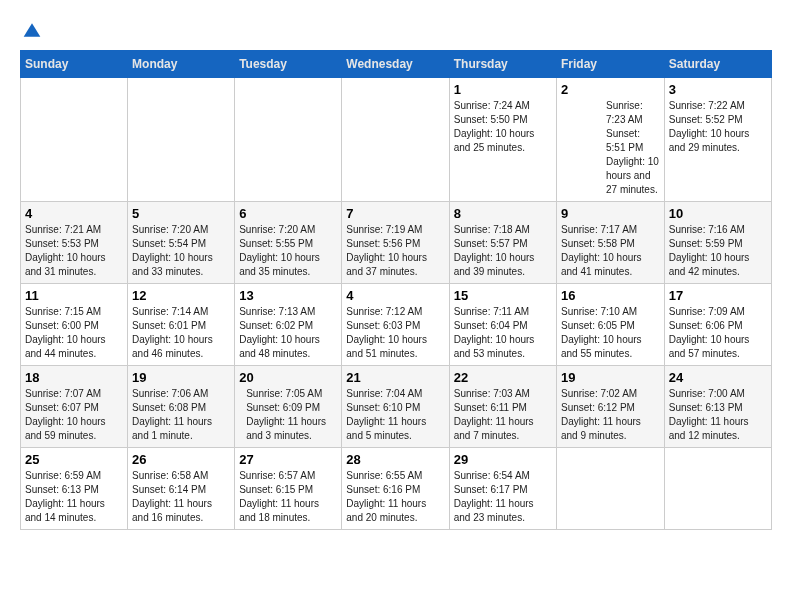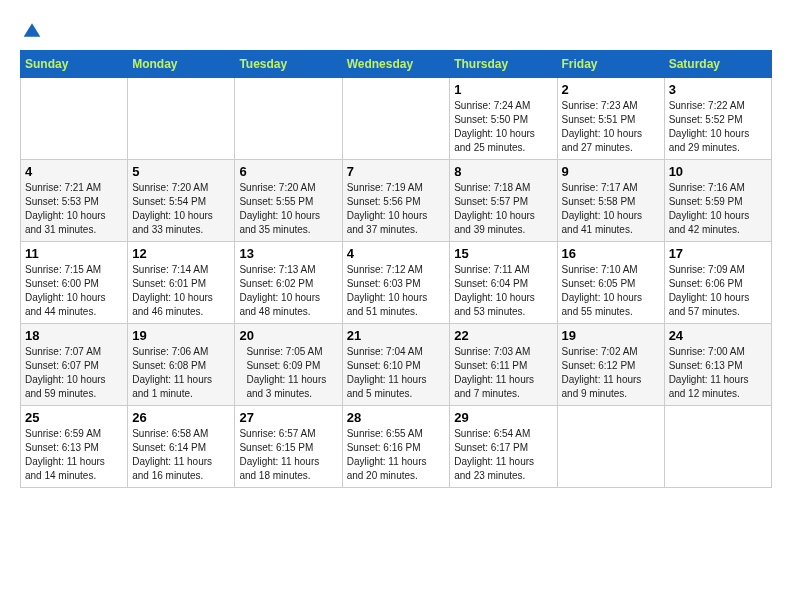--- a/index.html
+++ b/index.html
@@ -38,21 +38,21 @@
       font-weight: normal;
       color: #444;
     }
     table {
       width: 100%;
       border-collapse: collapse;
       font-size: 11px;
     }
     thead tr th {
       background: #1565c0;
-      color: #bef264;
+      color: #e5e5e5;
       text-align: left;
       padding: 6px 4px;
       font-size: 12px;
       border: 1px solid #1565c0;
     }
     tbody tr td {
       border: 1px solid #ccc;
       vertical-align: top;
       padding: 4px;
       width: 108px;
@@ -113,21 +113,21 @@
         <td></td>
         <td></td>
         <td>
           <span class="day-num">1</span>
           <div class="day-info" style="white-space: pre-line;">Sunrise: 7:24 AM
 Sunset: 5:50 PM
 Daylight: 10 hours and 25 minutes.</div>
         </td>
         <td>
           <span class="day-num">2</span>
-          <div class="day-info" style="white-space: pre-line;">Sunrise: 7:23 AM
+          <div class="day-info" style="white-space: pre-line; margin-left: 45px;">Sunrise: 7:23 AM
 Sunset: 5:51 PM
 Daylight: 10 hours and 27 minutes.</div>
         </td>
         <td>
           <span class="day-num">3</span>
           <div class="day-info" style="white-space: pre-line;">Sunrise: 7:22 AM
 Sunset: 5:52 PM
 Daylight: 10 hours and 29 minutes.</div>
         </td>
       </tr>

